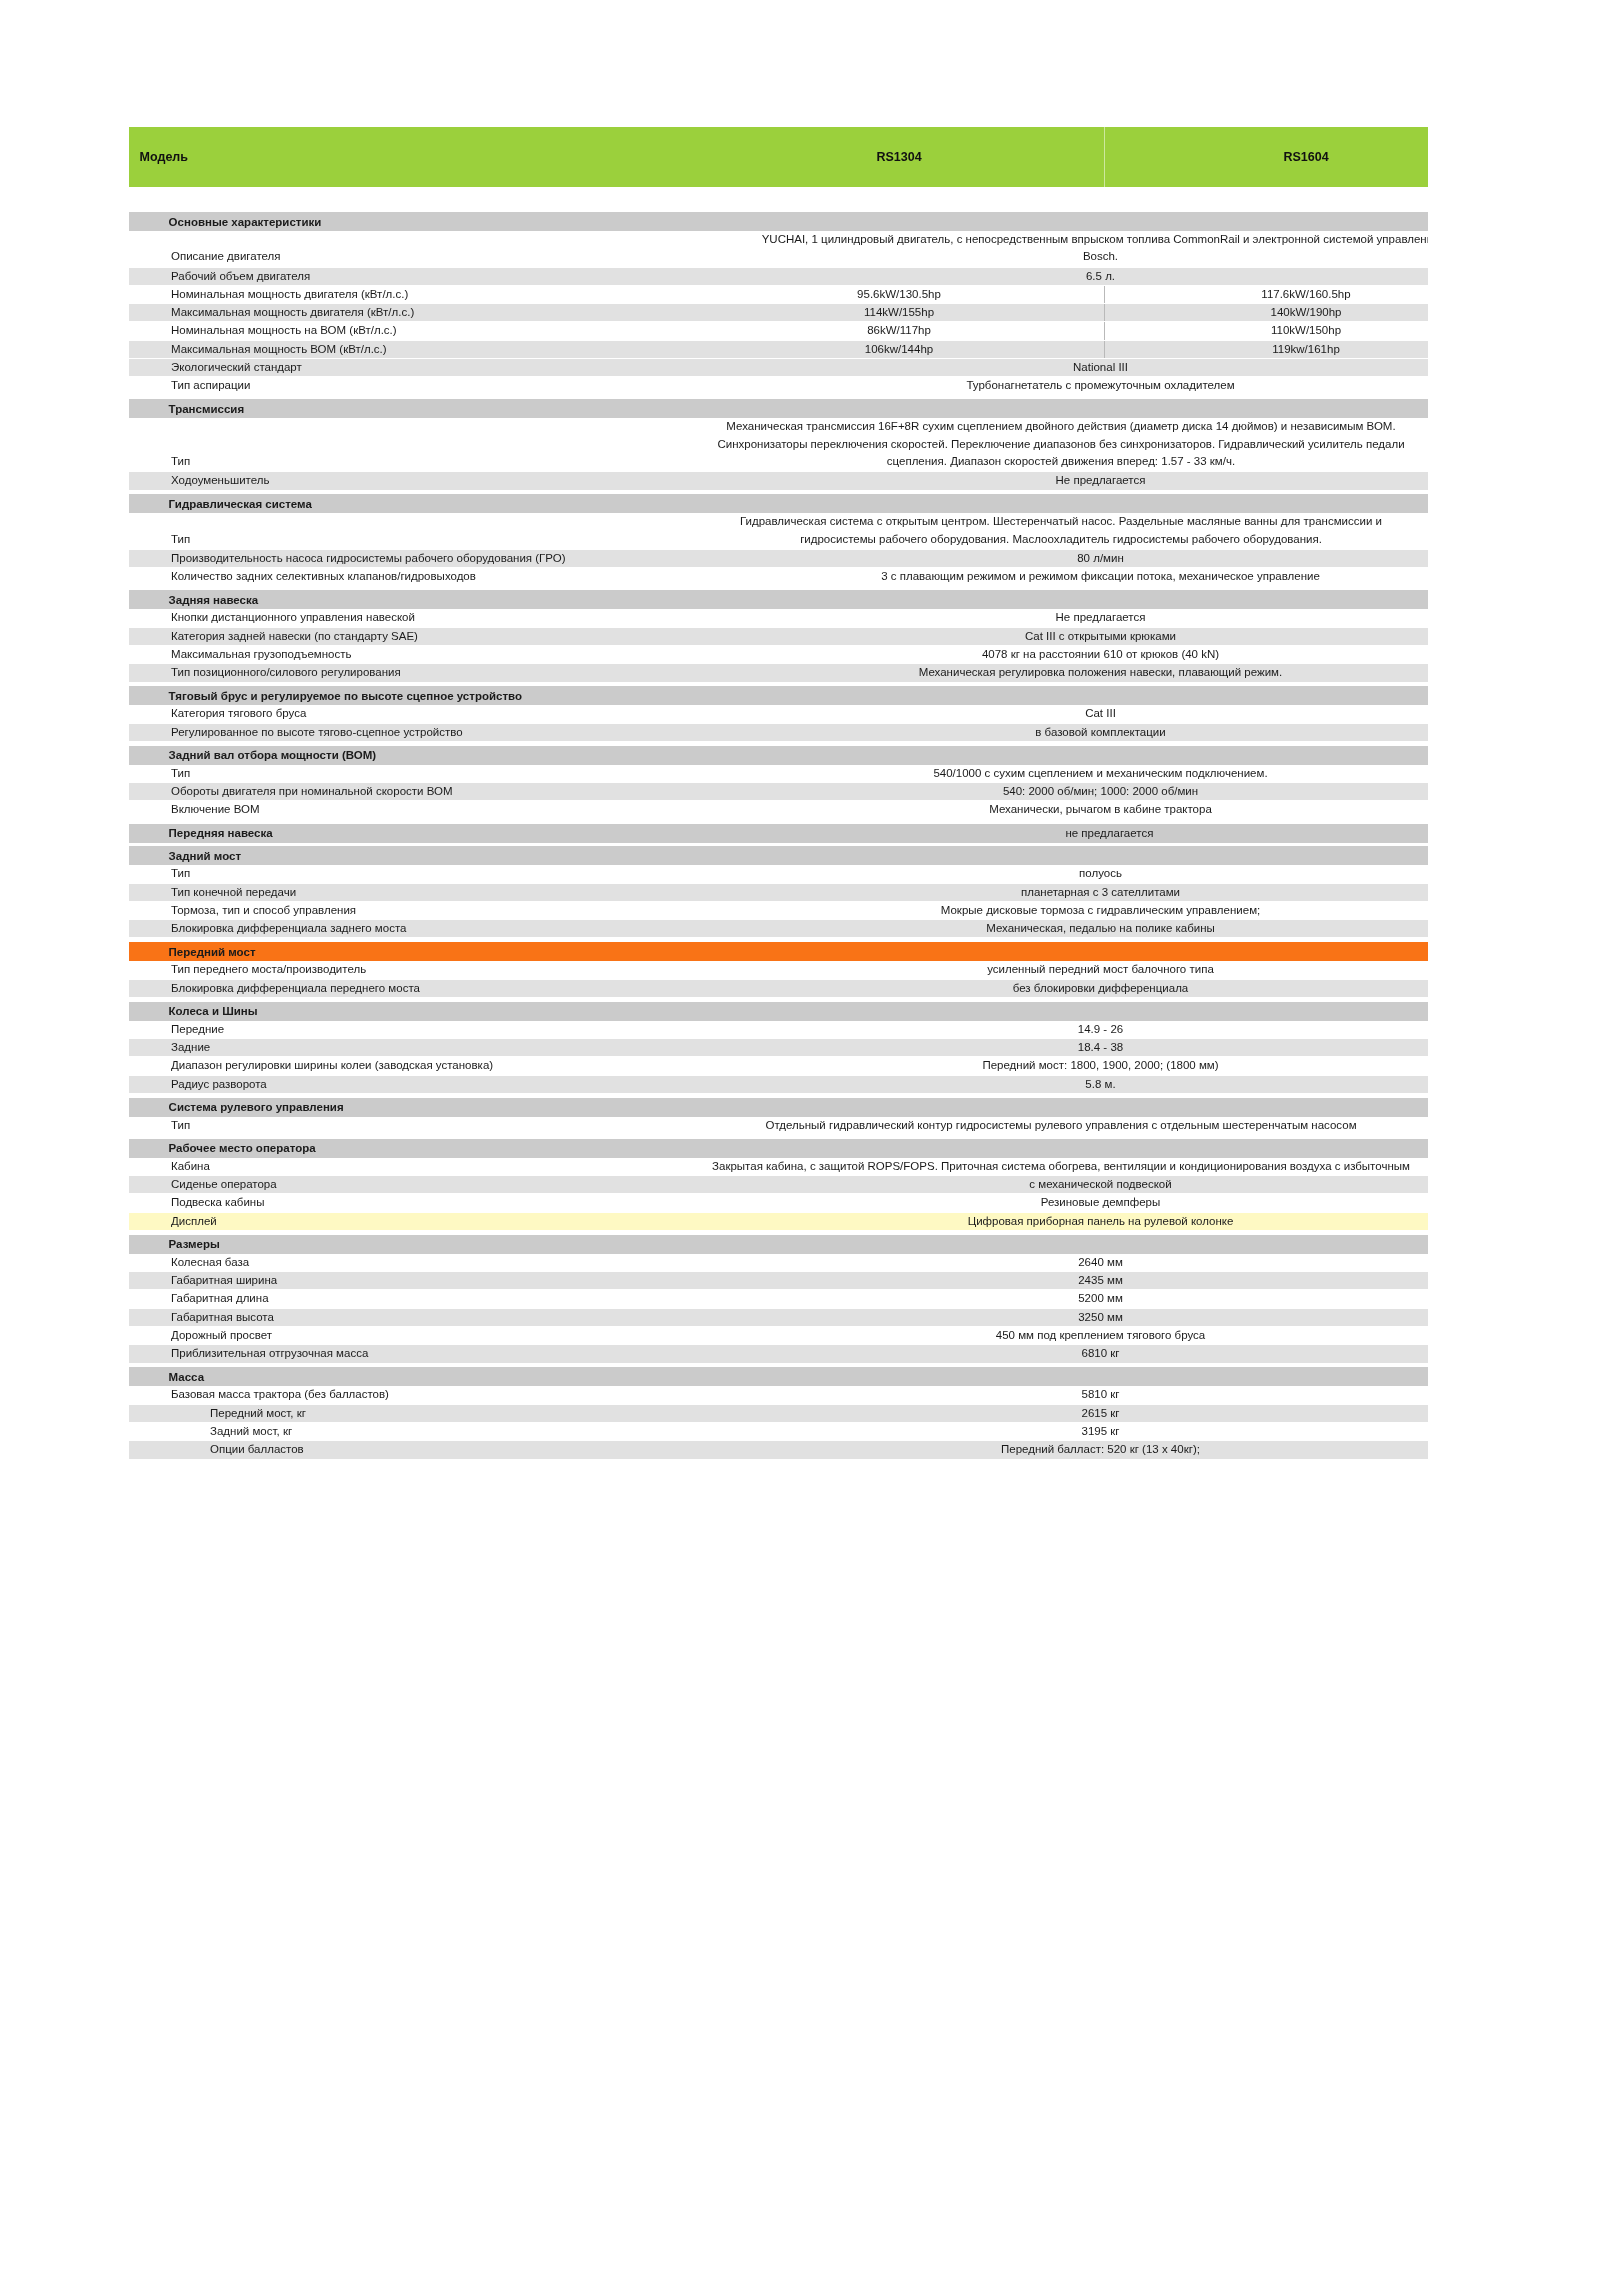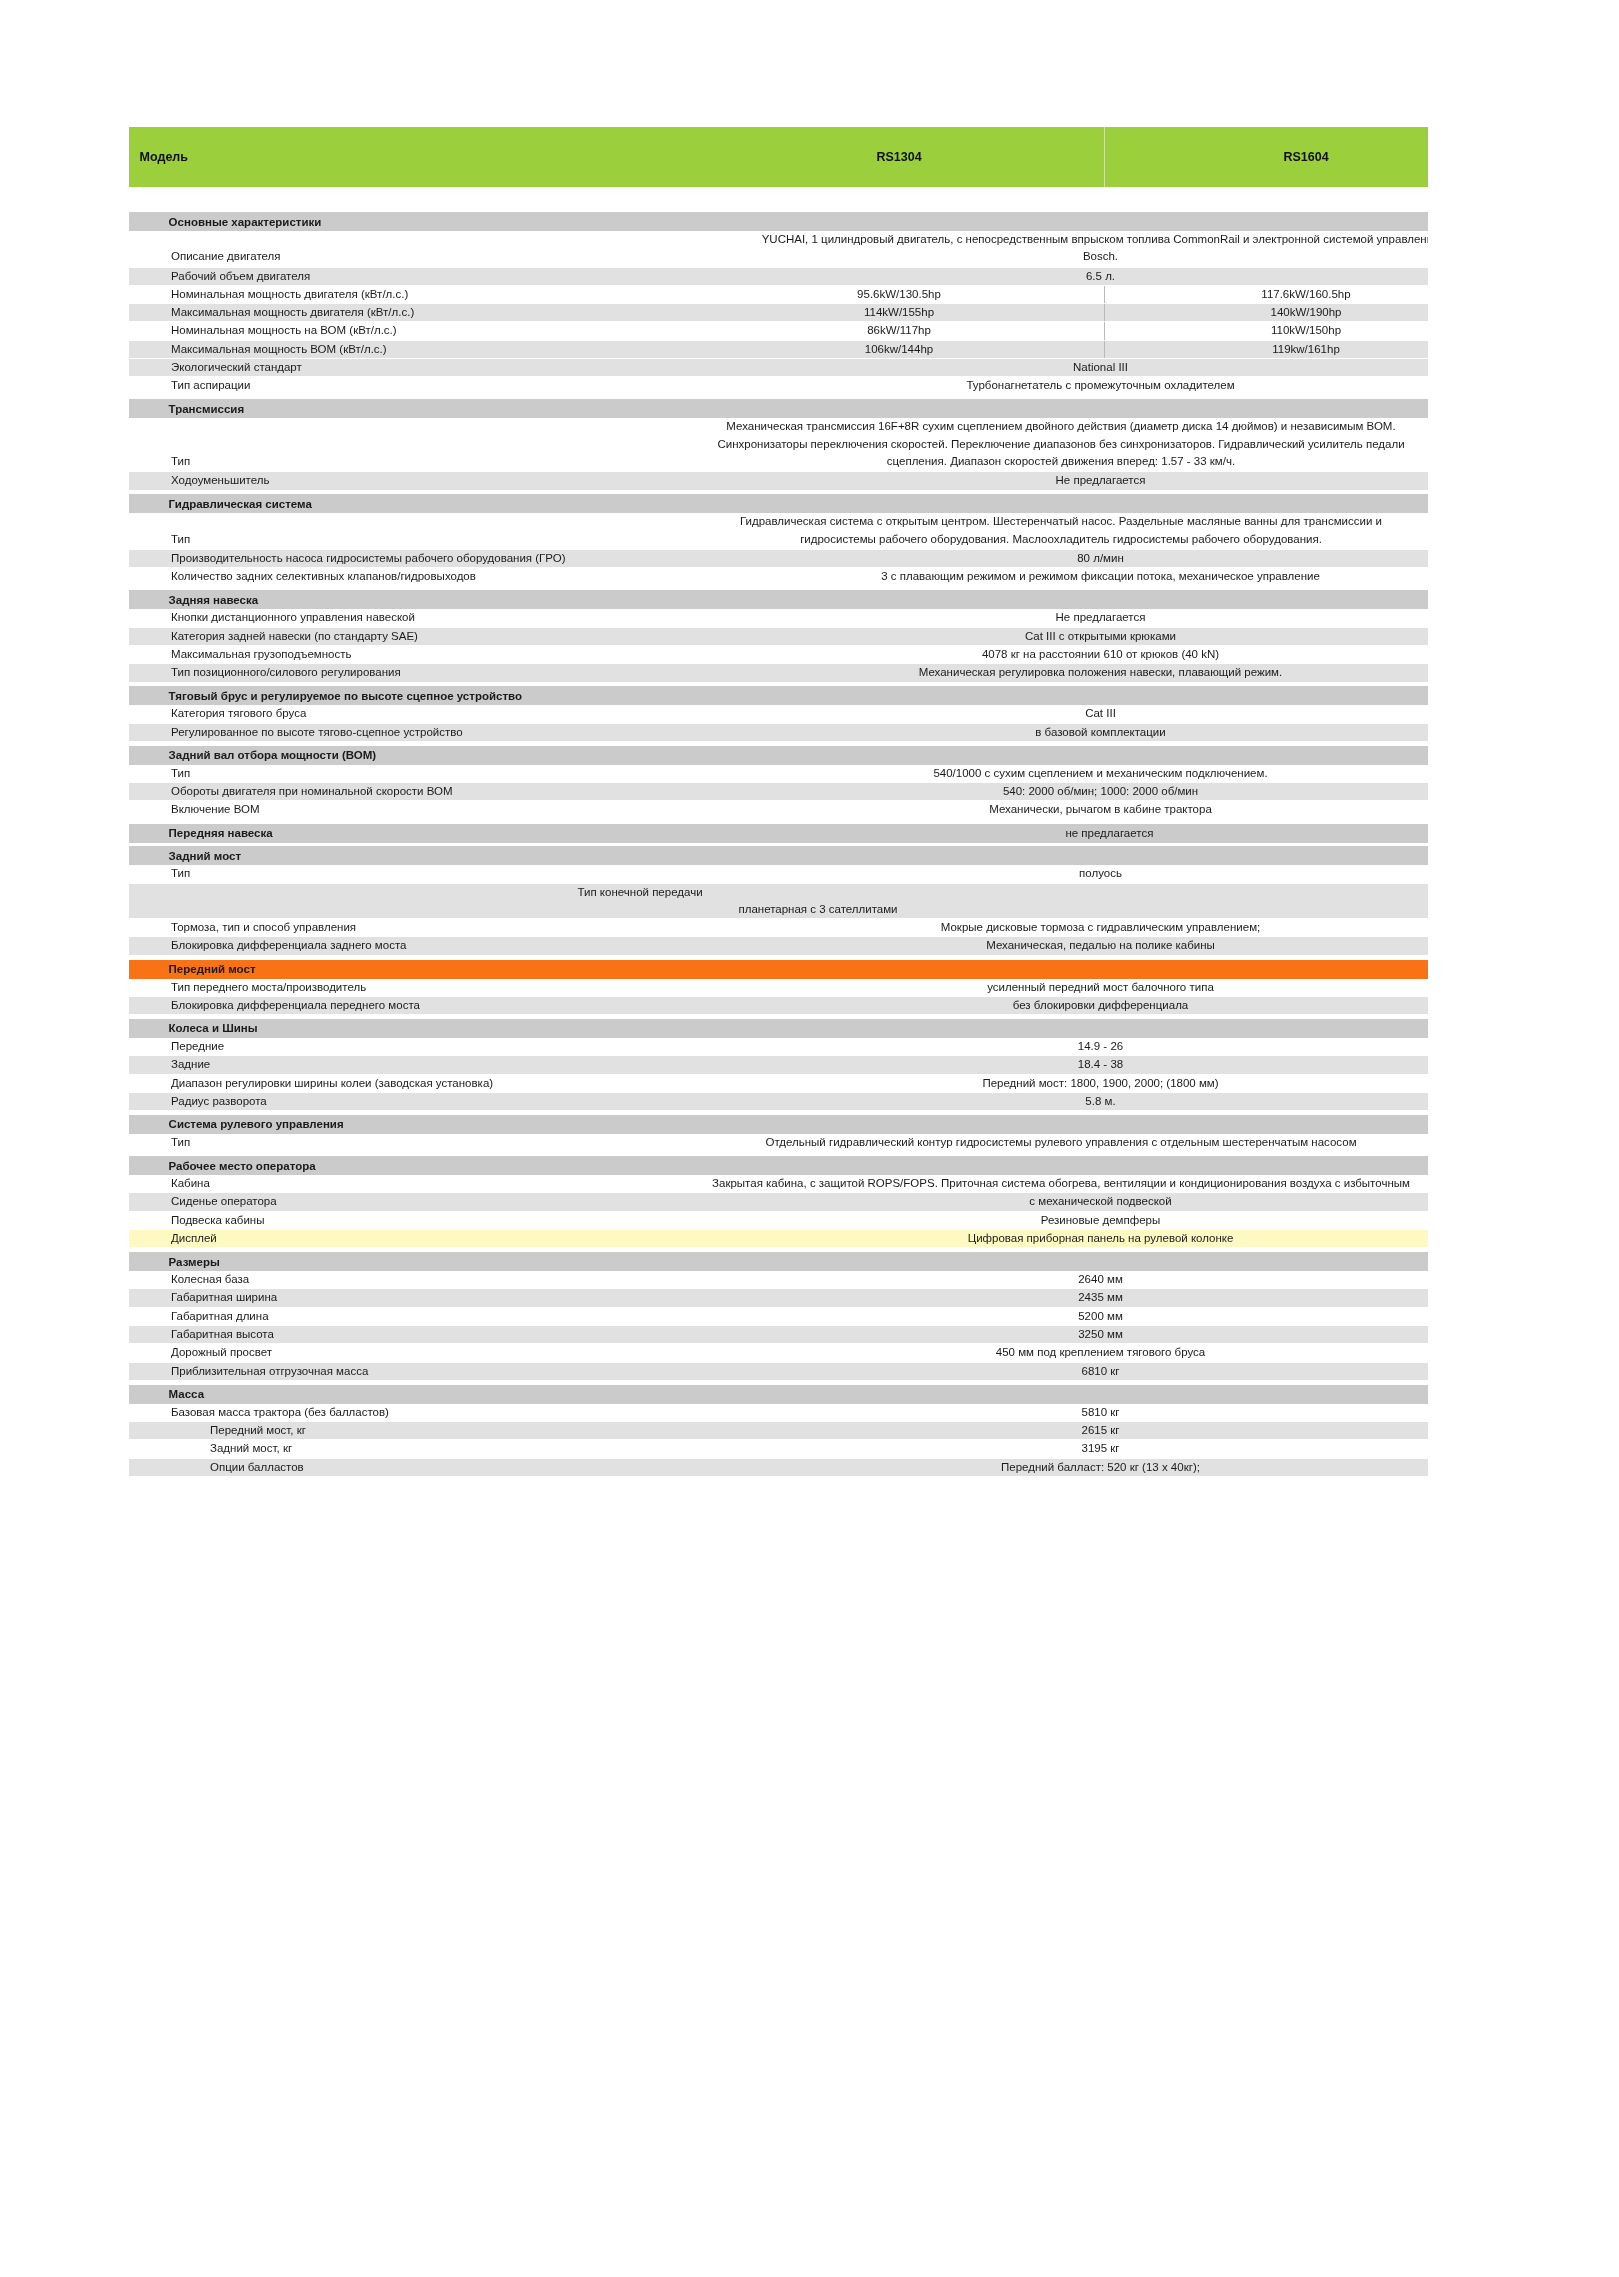--- a/index.html
+++ b/index.html
@@ -242,21 +242,21 @@
           <div class="secbar-title">Передняя навеска</div>
           <div class="secbar-value">не предлагается</div>
         </div>
         <div class="secbar" style="background: rgb(203, 203, 203);">
           <div class="secbar-title">Задний мост</div>
         </div>
         <div class="row">
           <div class="row-label">Тип</div>
           <div class="cell-merged">полуось</div>
         </div>
-        <div class="row row--gray" style="background: rgb(225, 225, 225); flex-direction: column;">
+        <div class="row row--gray" style="background: rgb(225, 225, 225);">
           <div class="row-label">Тип конечной передачи</div>
           <div class="cell-merged">планетарная с 3 сателлитами</div>
         </div>
         <div class="row">
           <div class="row-label">Тормоза, тип и способ управления</div>
           <div class="cell-merged">Мокрые дисковые тормоза с гидравлическим управлением;</div>
         </div>
         <div class="row row--gray" style="background: rgb(225, 225, 225);">
           <div class="row-label">Блокировка дифференциала заднего моста</div>
           <div class="cell-merged">Механическая, педалью на полике кабины</div>

